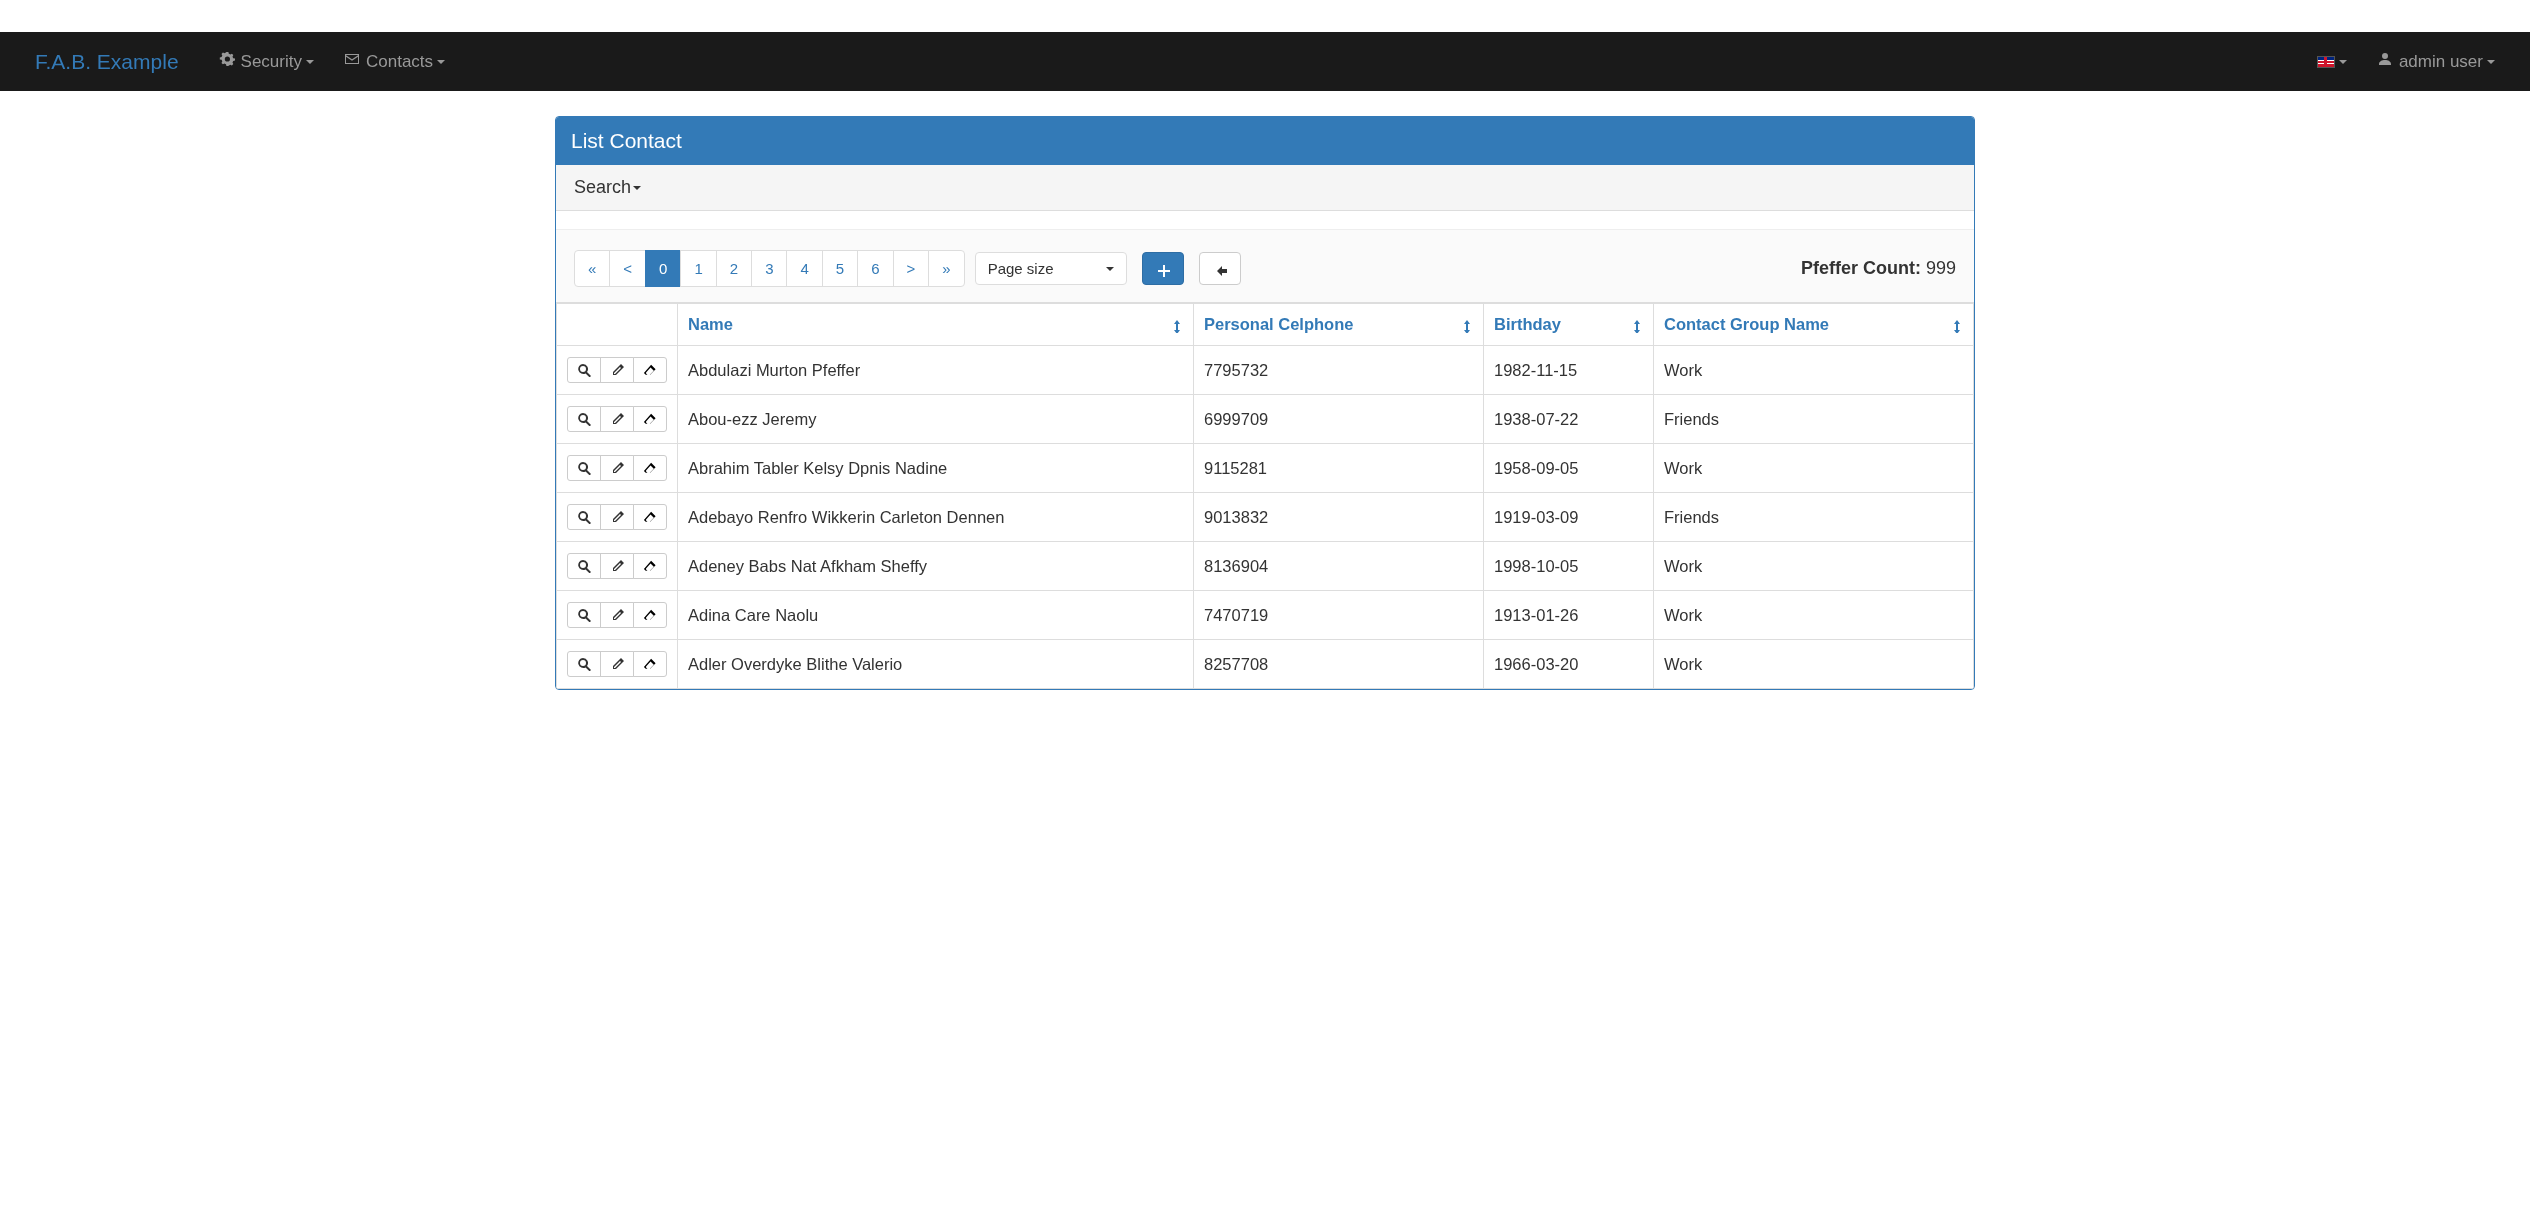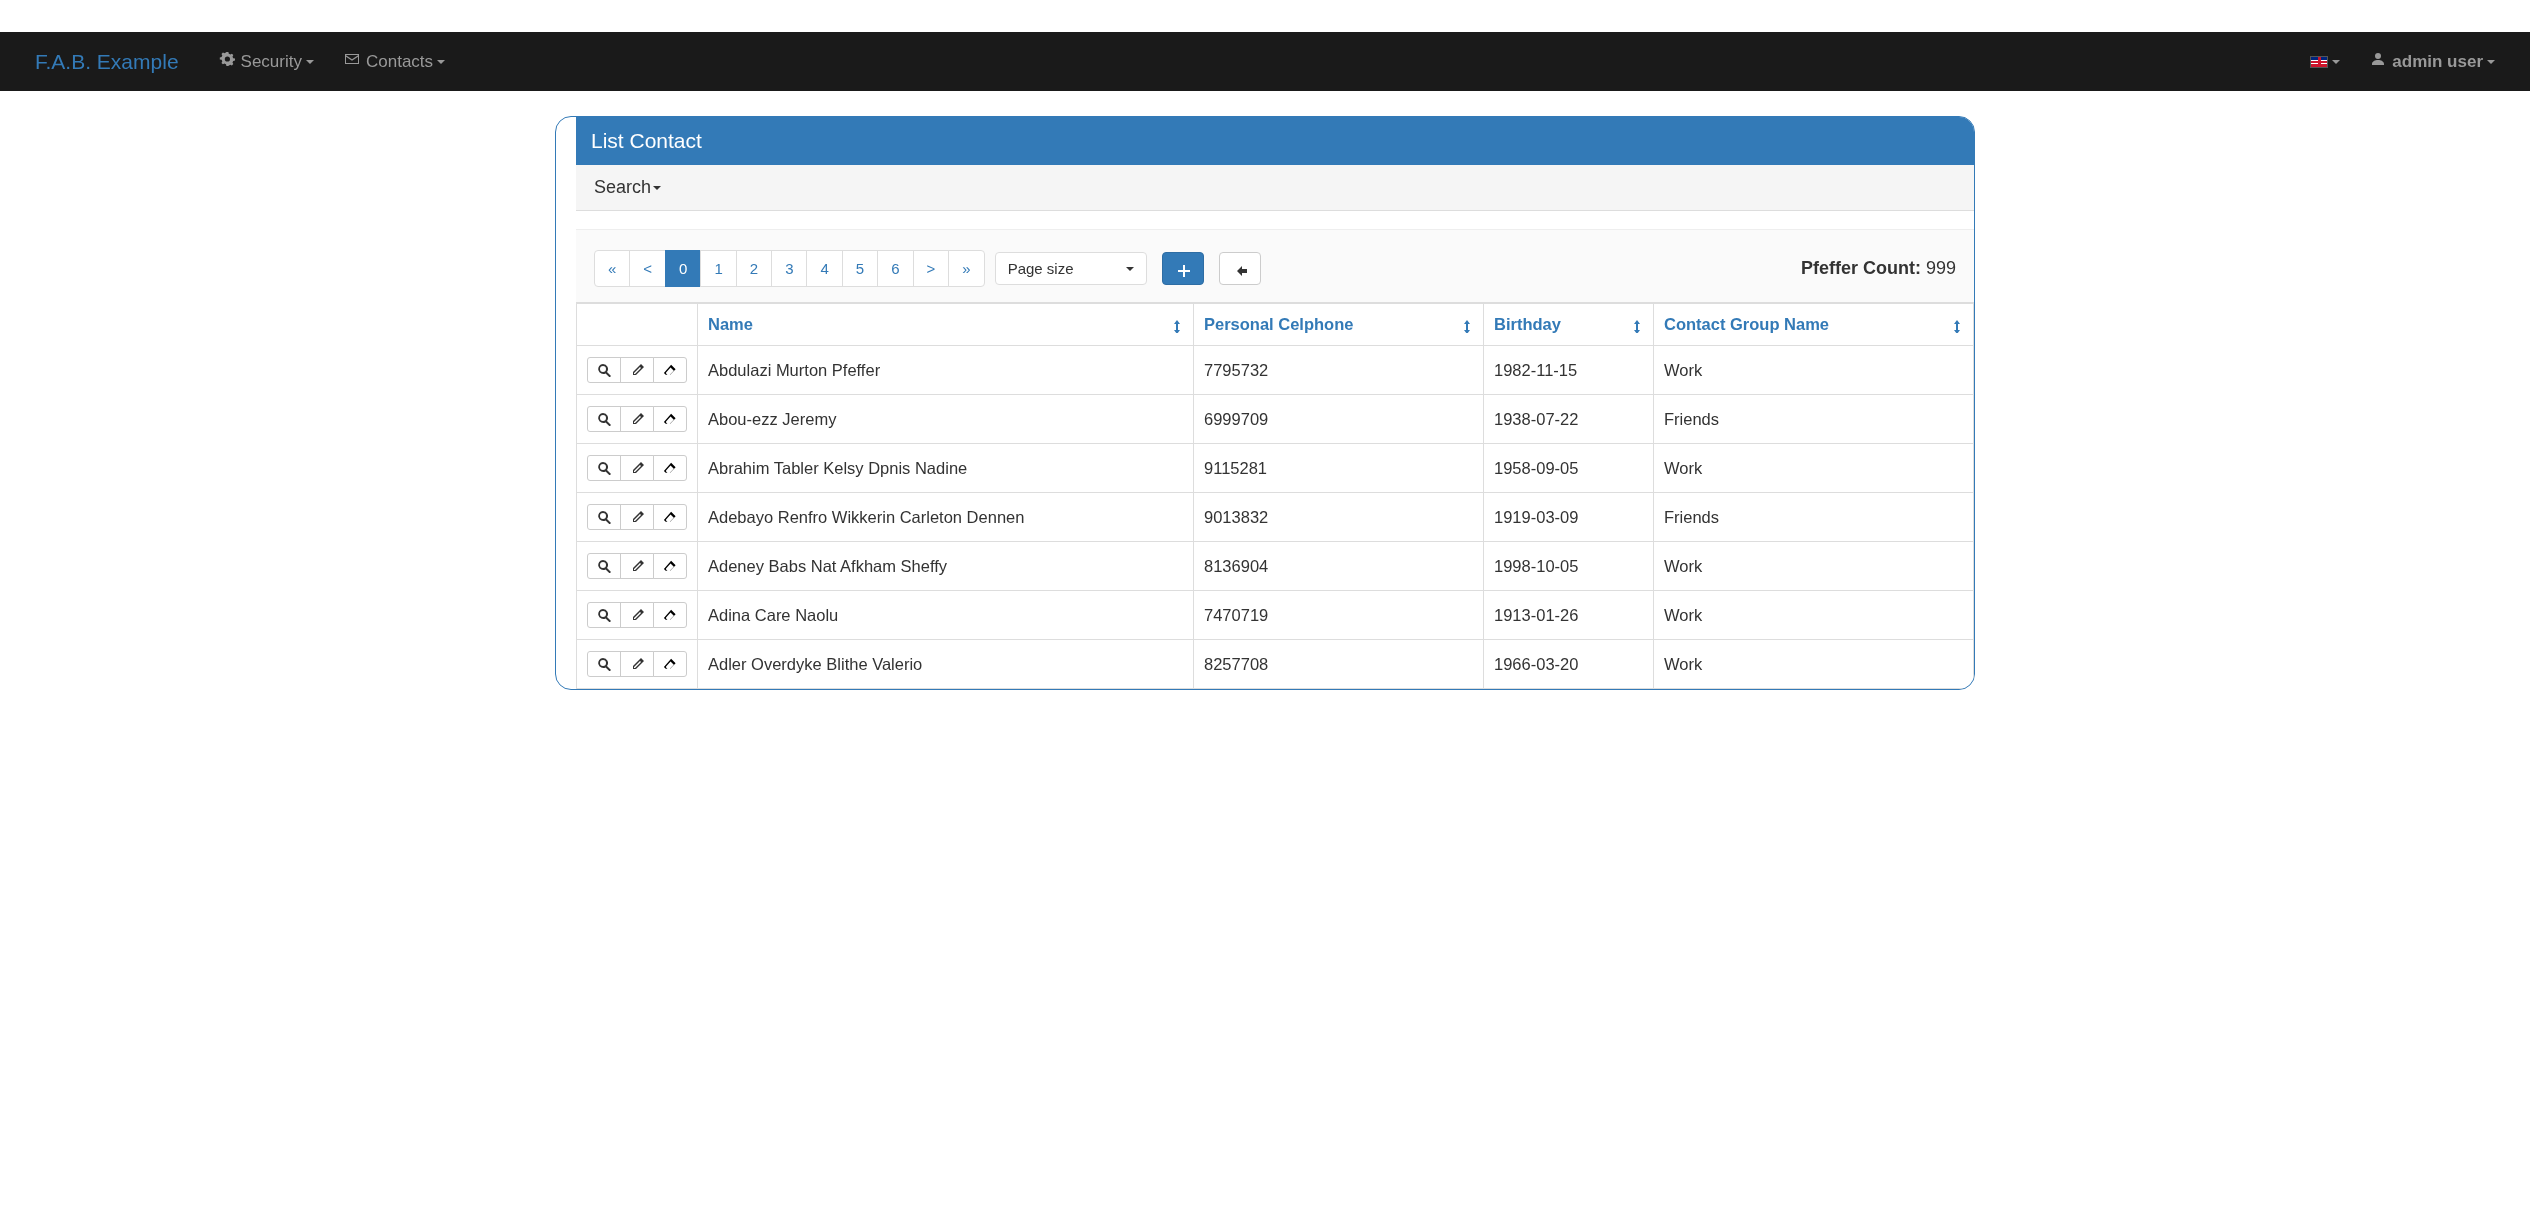--- a/index.html
+++ b/index.html
@@ -3,28 +3,28 @@
 <meta charset="utf-8">
 <style>
 * { box-sizing: border-box; margin: 0; padding: 0; }
 body { font-family: "Helvetica Neue", Helvetica, Arial, sans-serif; font-size: 14px; color: #333; background: #fff; }
 
 
 .navbar { background: #1a1a1a; height: 59px; display: flex; align-items: center; padding: 0 20px; color: #999; margin-top: 32px; }
 .navbar-brand { color: #337ab7; font-size: 21px; padding: 0 15px; margin-right: 10px; }
 .nav-item { display: flex; align-items: center; padding: 0 15px; height: 59px; cursor: pointer; font-size: 17px; color: #999; }
 .nav-item .icon { margin-right: 6px; }
-.navbar-right { margin-left: auto; display: flex; align-items: center; font-weight: bold; }
+.navbar-right { margin-left: auto; display: flex; align-items: center; }
 .caret { display: inline-block; width: 0; height: 0; margin-left: 4px; vertical-align: middle; border-top: 4px solid; border-right: 4px solid transparent; border-left: 4px solid transparent; }
 
 
 .container { max-width: 1450px; margin: 25px auto; padding: 0 15px; }
 
 
-.panel { border: 1px solid #337ab7; border-radius: 16px; overflow: hidden; padding-left: 20px; }
+.panel { border: 1px solid #337ab7; border-radius: 4px; overflow: hidden; }
 .panel-heading { background: #337ab7; color: #fff; padding: 12px 15px; font-size: 21px; font-weight: 500; }
 .panel-body { padding: 0; }
 
 
 .search-bar { background: #f5f5f5; border-bottom: 1px solid #ddd; padding: 12px 18px; font-size: 18px; cursor: pointer; display: flex; align-items: center; }
 
 
 .toolbar-wrap { background: #fafafa; border-top: 1px solid #eee; border-bottom: 1px solid #ddd; padding: 20px 18px 15px; margin-top: 18px; display: flex; align-items: center; }
 .pagination { display: flex; }
 .page-btn { border: 1px solid #ddd; margin-left: -1px; padding: 7px 13px; color: #337ab7; background: #fff; cursor: pointer; font-size: 15px; line-height: 1.4; }

